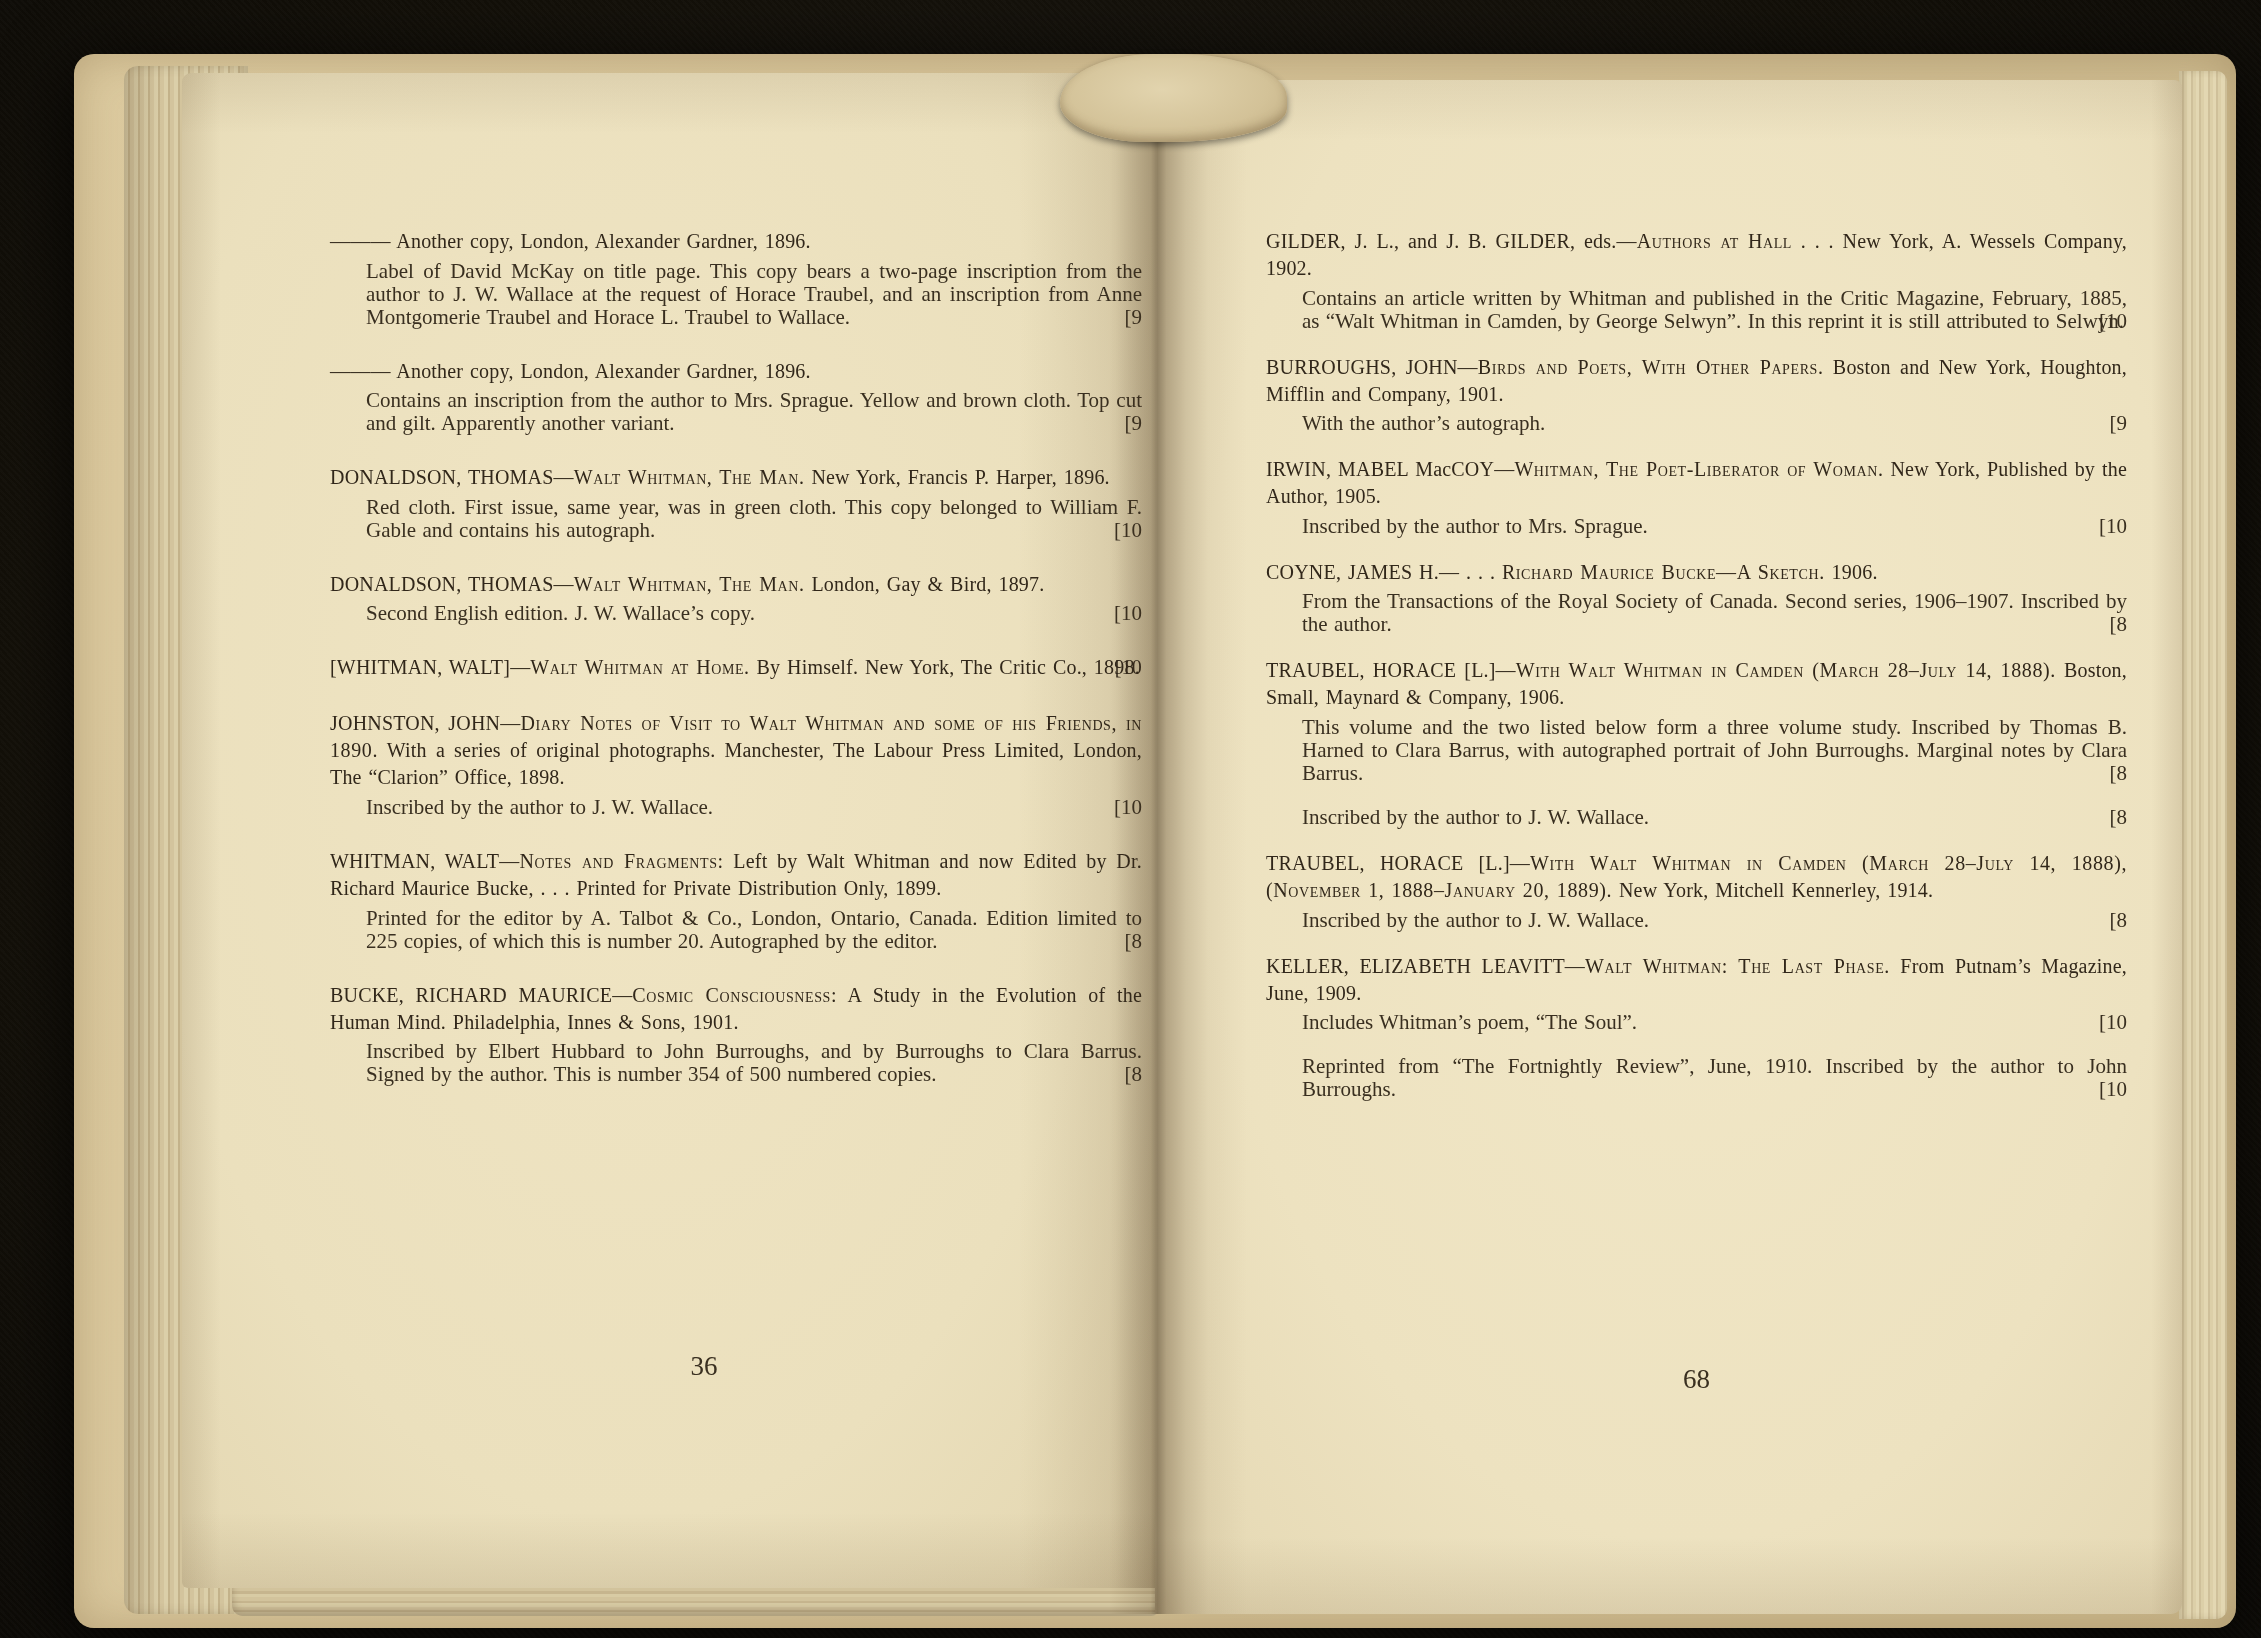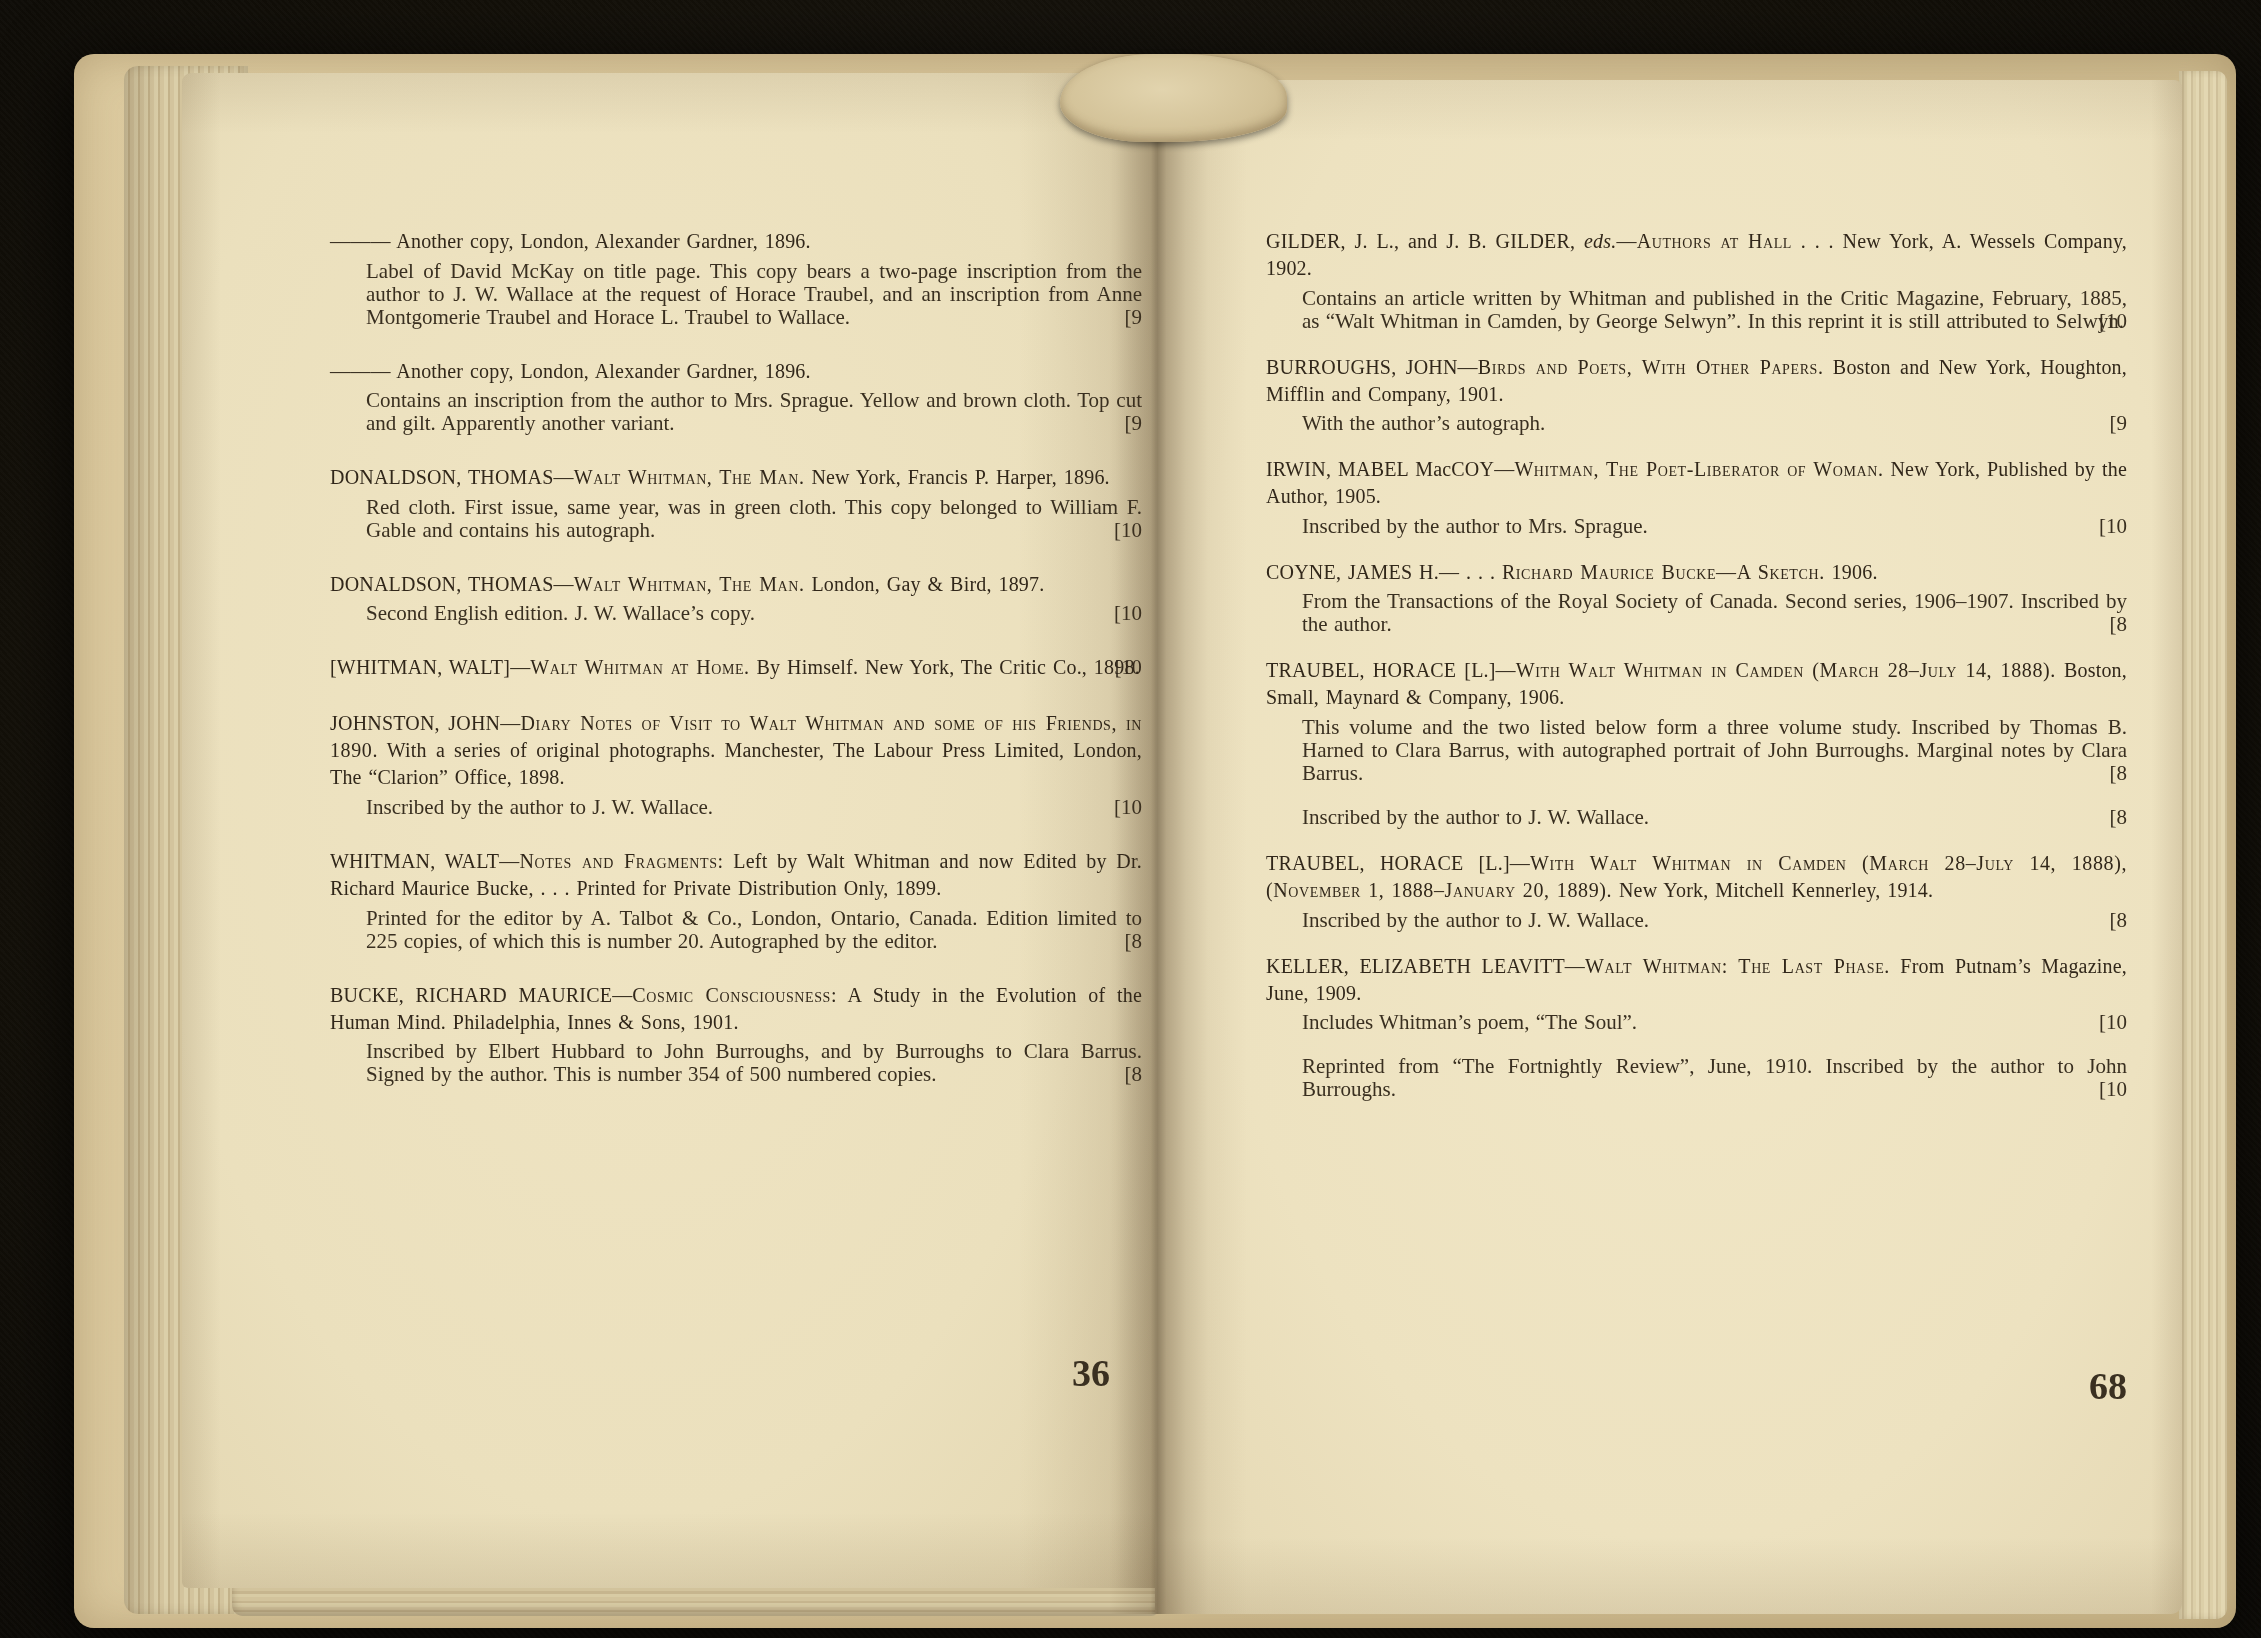--- a/index.html
+++ b/index.html
@@ -85,30 +85,30 @@
   .col-right{left:111px;top:148px;width:861px;}
   .entry{margin:0 0 29px 0;}
   .col-right .entry{margin-bottom:21px;}
   .entry-heading{
     margin:0;position:relative;
     font-size:20px;line-height:27px;
     text-align:justify;word-spacing:0.08em;letter-spacing:0.01em;
     color:#31271a;
   }
   .seg-smallcaps{font-variant:small-caps;letter-spacing:0.03em;}
-  .seg-italic{font-style:italic;}
+  .seg-italic{}
   .entry-note{
     margin:4.6px 0 0 36px;position:relative;
     font-size:21px;line-height:23px;
     text-align:justify;word-spacing:0.05em;
     color:#392f20;
   }
   .ref{position:absolute;right:0;bottom:0;font-variant:normal;font-style:normal;}
   .folio{
-    position:absolute;font-size:38px;color:#3a3021;text-align:right;font-weight:bold;
+    position:absolute;font-size:27px;color:#3a3021;text-align:center;
   }
   .folio-left{left:116px;top:1278px;width:812px;}
   .folio-right{left:111px;top:1284px;width:861px;}
 </style>
 </head>
 <body>
 
 <div class="backdrop"></div>
 
 <div class="cover"></div>

